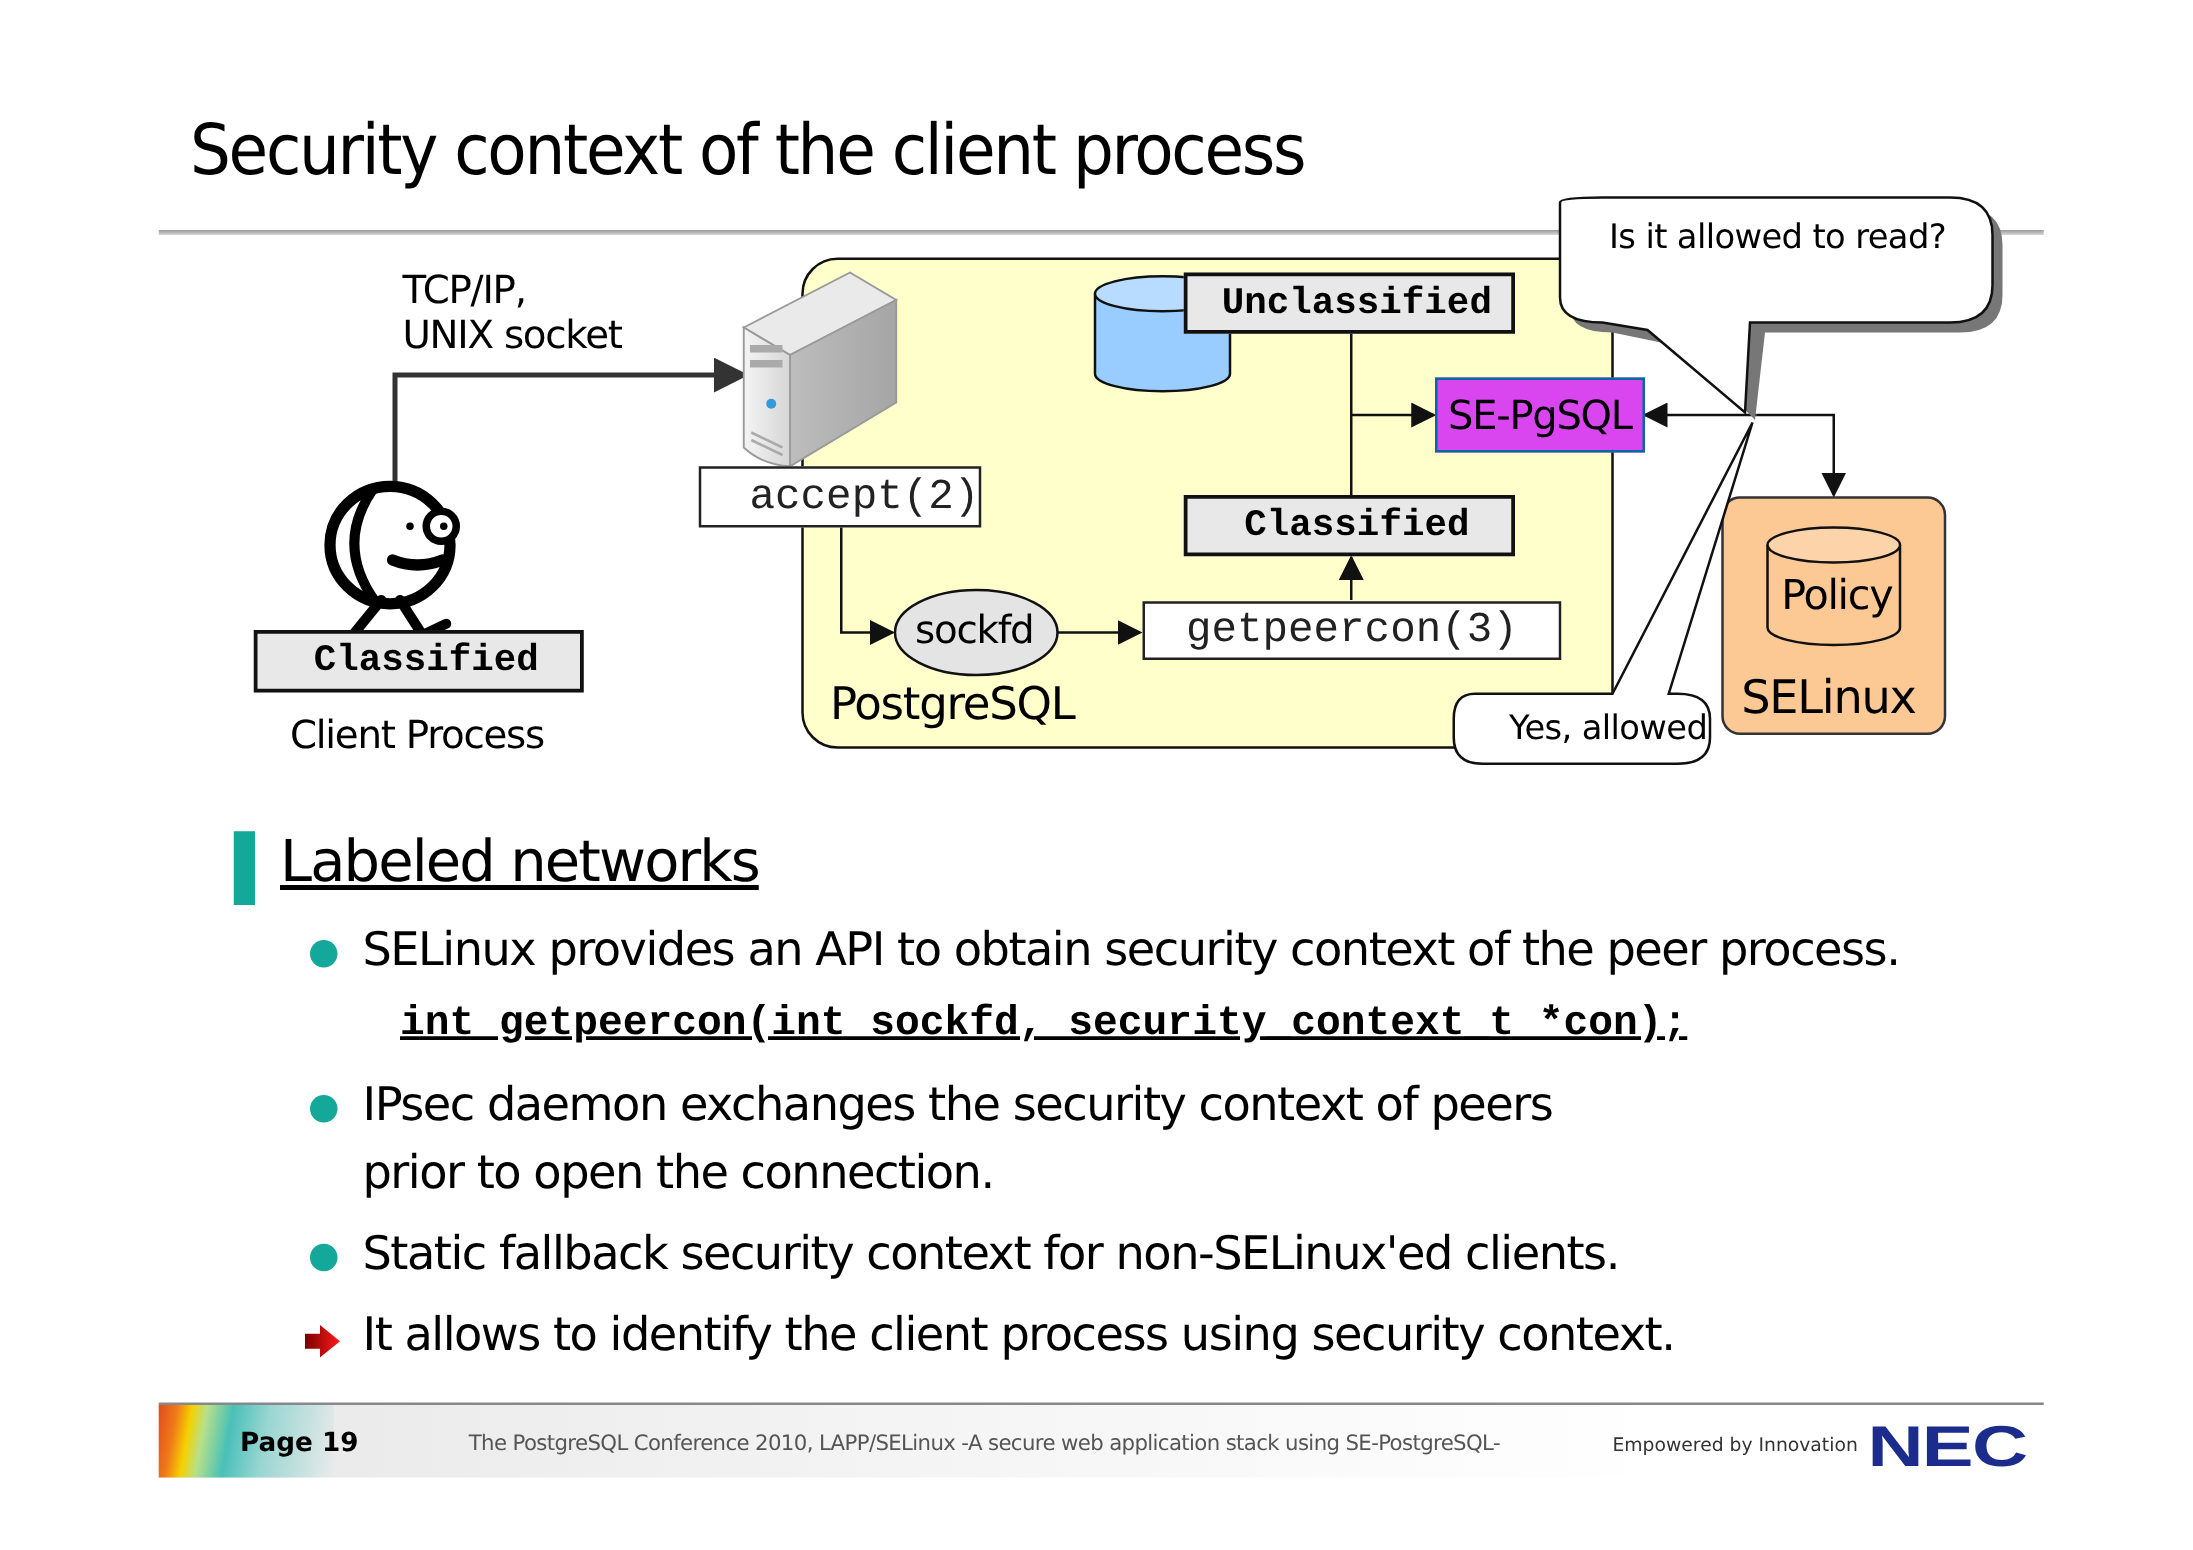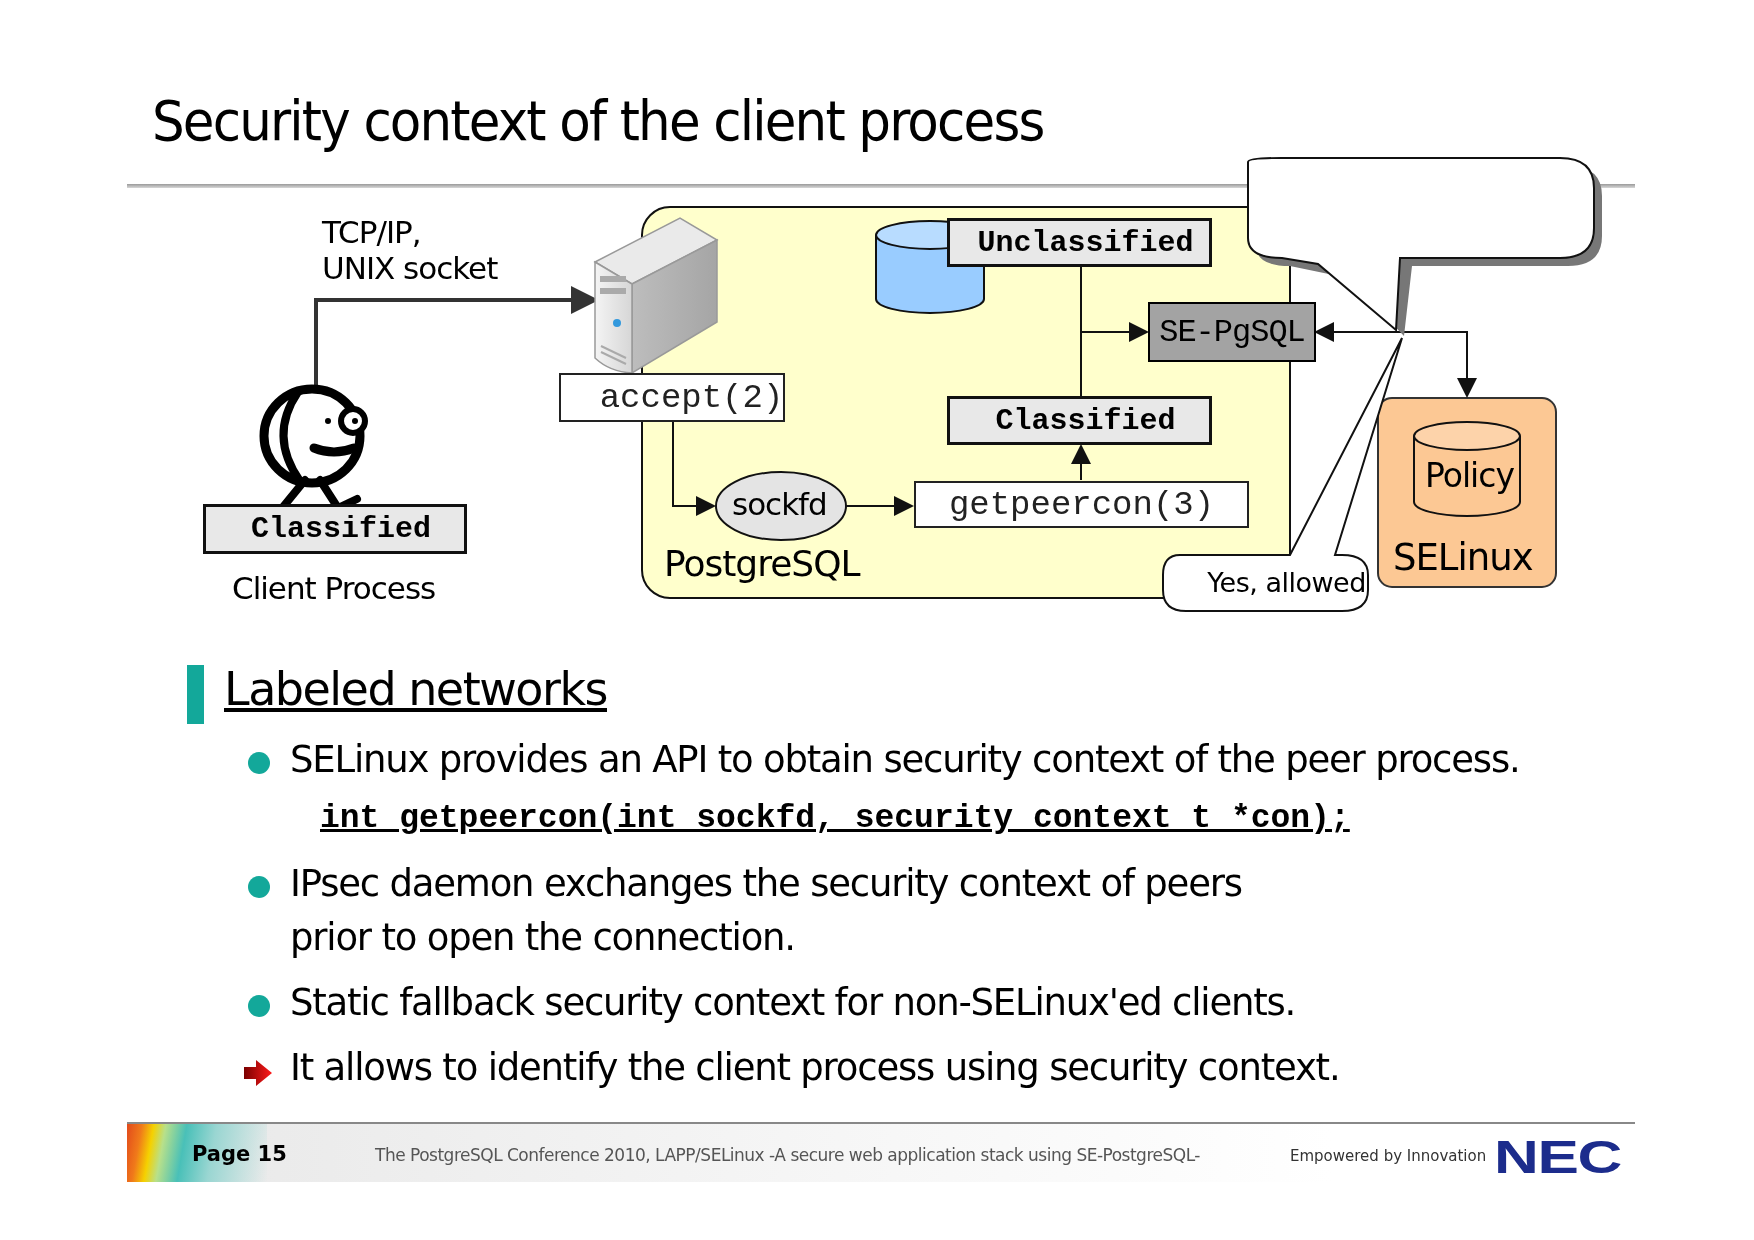--- a/index.html
+++ b/index.html
@@ -2,21 +2,21 @@
 <html><head>
 <meta charset="utf-8">
 <style>
   html, body { margin:0; padding:0; background:#fff; }
   body { width:1754px; height:1240px; position:relative; overflow:hidden; font-family:"DejaVu Sans", sans-serif; color:#000; }
   .abs { position:absolute; }
   .title { left:152px; top:88px; font-size:56px; letter-spacing:-2px; transform:scaleX(0.92); transform-origin:left top; white-space:nowrap; }
   .rule { left:127px; width:1508px; height:4px; background:linear-gradient(#9a9a9a,#d8d8d8); }
   .box-label { background:#e8e8e8; border:3px solid #111; font-family:Liberation Mono, monospace; font-weight:bold; font-size:30px; display:flex; align-items:center; justify-content:center; box-sizing:border-box;padding-left:12px; }
   .plain-box { background:#fff; border:2px solid #222; font-family:"Liberation Mono", monospace; font-size:34px; display:flex; align-items:center; justify-content:center; box-sizing:border-box; color:#222; }
-  .orange-box { background:#a3a3a3; border:2px solid #000000; box-sizing:border-box;font-family:Liberation Mono, monospace; }
+  .orange-box { background:#d946ef; border:2px solid #0369a1; box-sizing:border-box; }
   .diagram-text { font-size:31px; letter-spacing:-1px; white-space:nowrap; }
   .callout-text { font-size:27px; letter-spacing:-0.5px; text-align:center; line-height:36px; white-space:nowrap; }
   .section { font-size:46px; letter-spacing:-1.5px; white-space:nowrap; }
   .bullet-text { font-size:37px; letter-spacing:-1.2px; white-space:nowrap; }
   .dot { width:22px; height:22px; border-radius:50%; background:#13a89a; }
   .code-line { font-family:"Liberation Mono", monospace; font-weight:bold; font-size:33px; white-space:nowrap;text-decoration:underline; }
   .footer-page { font-weight:bold; font-size:21px; }
   .footer-text { font-size:17px; color:#555; letter-spacing:-0.5px; white-space:nowrap;margin-left:25px; }
   .footer-tag { font-size:15px; color:#333; white-space:nowrap; }
   .nec { font-family:"Liberation Sans", sans-serif; font-weight:bold; font-size:46px; color:#1c2c8c; letter-spacing:-1px; transform:scaleX(1.35); transform-origin:left top; }
@@ -127,20 +127,21 @@
 <div class="abs box-label" style="left:947px;top:396px;width:265px;height:49px;">Classified</div>
 
 <div class="abs orange-box" style="left:1148px;top:302px;width:168px;height:60px;display:flex;align-items:center;justify-content:center;">
   <span class="diagram-text" style="font-size:32px;">SE-PgSQL</span>
 </div>
 
 <div class="abs diagram-text" style="left:1425px;top:456px;font-size:33px;">Policy</div>
 <div class="abs diagram-text" style="left:1393px;top:536px;font-size:37px;">SELinux</div>
 
 <div class="abs callout-text" style="left:1252px;top:172px;width:340px;">
+  <div>Is it allowed to read?</div>
 </div>
 <div class="abs callout-text" style="left:1163px;top:565px;width:247px;">Yes, allowed</div>
 
 <div class="abs" style="left:187px;top:665px;width:17px;height:59px;background:#13a89a;"></div>
 <div class="abs section" style="left:224px;top:662px;text-decoration:underline;">Labeled networks</div>
 
 <div class="abs dot" style="left:248px;top:752px;"></div>
 <div class="abs bullet-text" style="left:290px;top:738px;">SELinux provides an API to obtain security context of the peer process.</div>
 
 <div class="abs code-line" style="left:320px;top:800px;">int getpeercon(int sockfd, security_context_t *con);</div>
@@ -159,16 +160,16 @@
         <stop offset="1" stop-color="#ff1a1a"></stop>
       </linearGradient>
     </defs>
   <path d="M2,9 L14,9 L14,2 L30,15 L14,28 L14,21 L2,21 Z" fill="url(#redg)"></path>
 </svg>
 <div class="abs bullet-text" style="left:290px;top:1046px;">It allows to identify the client process using security context.</div>
 
 <div class="abs" style="left:127px;top:1122px;width:1508px;height:2px;background:#888;"></div>
 <div class="abs" style="left:127px;top:1124px;width:1508px;height:58px;background:linear-gradient(90deg,#e8e8e8 0%,#f4f4f4 40%,#ffffff 80%);"></div>
 <div class="abs" style="left:127px;top:1124px;width:140px;height:58px;background:linear-gradient(100deg,#e24a1c 0%,#f07a1a 10%,#f5d100 18%,#b8e08a 26%,#49c0b8 40%,#9ad6d2 60%,rgba(255,255,255,0) 100%);"></div>
-<div class="abs footer-page" style="left:192px;top:1142px;">Page 15</div>
+<div class="abs footer-page" style="left:192px;top:1142px;">Page 19</div>
 <div class="abs footer-text" style="left:350px;top:1145px;">The PostgreSQL Conference 2010, LAPP/SELinux -A secure web application stack using SE-PostgreSQL-</div>
 <div class="abs footer-tag" style="left:1290px;top:1147px;">Empowered by Innovation</div>
 <div class="abs nec" style="left:1494px;top:1130px;">NEC</div>
 
 </body></html>

